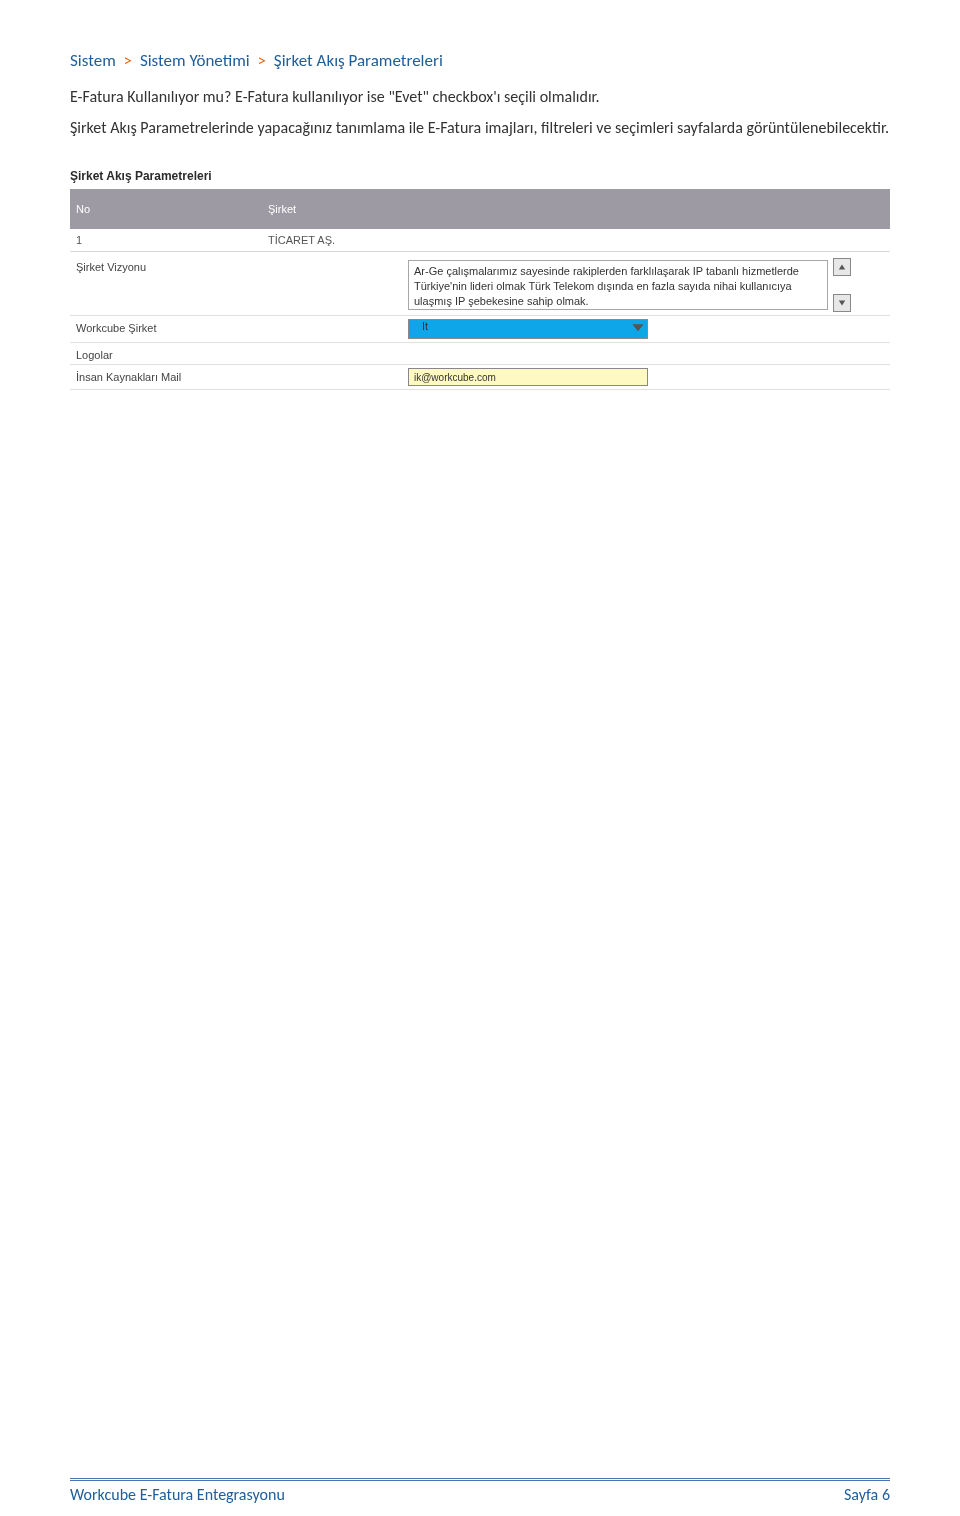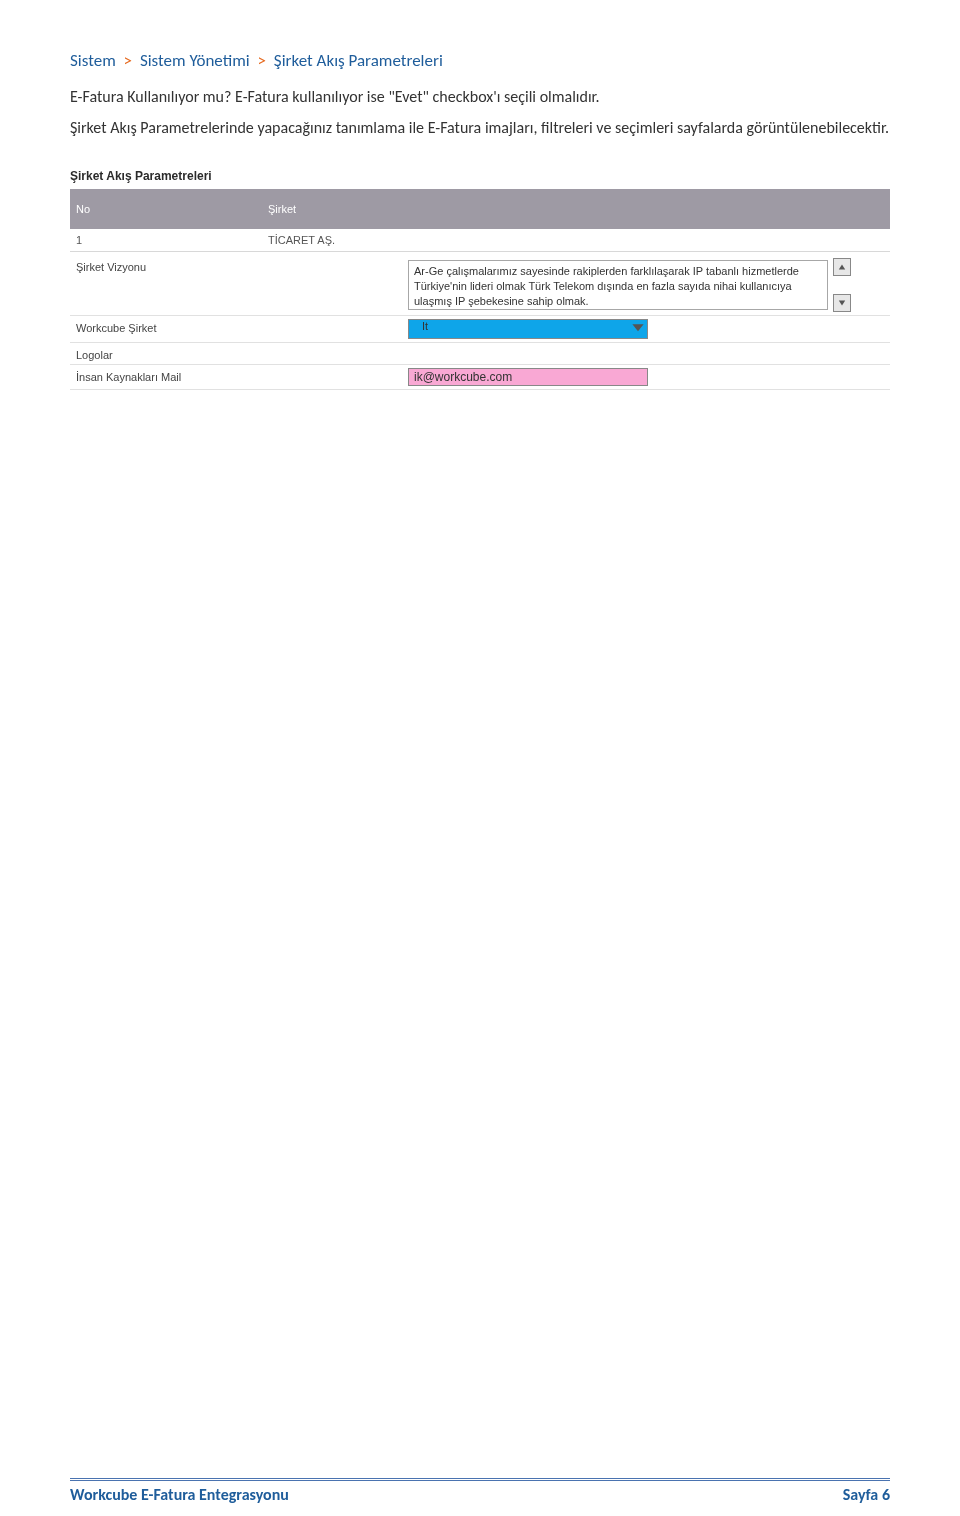--- a/index.html
+++ b/index.html
@@ -20,29 +20,29 @@
   .ss-grid{margin-top:3px}
   .ss-line{display:flex;align-items:flex-start;border-bottom:1px solid #e1e1e1;padding:3px 0;font-size:11px;color:#444}
   .ss-label{width:332px;padding-left:6px;padding-top:3px}
   .ss-ctrl{flex:1;display:flex;align-items:center;gap:6px}
   .ta{width:420px;height:50px;border:1px solid #a7a7a7;padding:3px 5px;font-family:Verdana,Arial,sans-serif;font-size:11px;color:#333;box-sizing:border-box;resize:none;background:#fff;line-height:1.35}
   .ta-scroll{display:flex;flex-direction:column;margin-left:-1px}
   .scrollbtn{width:16px;height:16px;border:1px solid #888;background:#e7e7e7;display:flex;align-items:center;justify-content:center}
   .scrollbtn svg{width:8px;height:8px;fill:#555}
   .sel{width:240px;height:20px;border:1px solid #888;background:#0ea5e9;display:flex;align-items:flex-start;justify-content:space-between;padding:0 0 0 13px;font-size:11px;color:#333;box-sizing:border-box}
   .sel svg{width:14px;height:14px;fill:#555;margin-right:2px}
-  .inp{width:240px;height:18px;border:1px solid #888;background:#f9a8d4;padding:0 5px;font-size:12px;color:#333;box-sizing:border-box}
+  .inp{width:240px;height:18px;border:1px solid #888;background:#fef9c3;padding:0 5px;font-size:10px;color:#333;box-sizing:border-box}
   .efat-box{border:3px solid #d40000;display:flex;align-items:center;height:26px}
   .efat-box .ss-label{padding-top:0}
   .chk{width:13px;height:13px;border:1px solid #888;background:#fff;display:flex;align-items:center;justify-content:center;margin-right:6px}
   .chk svg{width:10px;height:10px;stroke:#2a66a5;stroke-width:2;fill:none}
 
   .footer{position:absolute;left:70px;right:70px;bottom:24px}
   .footer-line{border-top:3px double #4a73b0;height:0;margin-bottom:4px}
-  .footer-row{display:flex;justify-content:space-between;color:#1f5d9b;font-weight:bold;font-size:16px}
+  .footer-row{display:flex;justify-content:space-between;color:#1f5d9b;font-weight:normal;font-size:16px}
 </style>
 </head>
 <body>
 
 <div class="page">
 
   <div class="breadcrumb">
     <span>Sistem</span>
     <span class="sep">&gt;</span>
     <span>Sistem Yönetimi</span>

